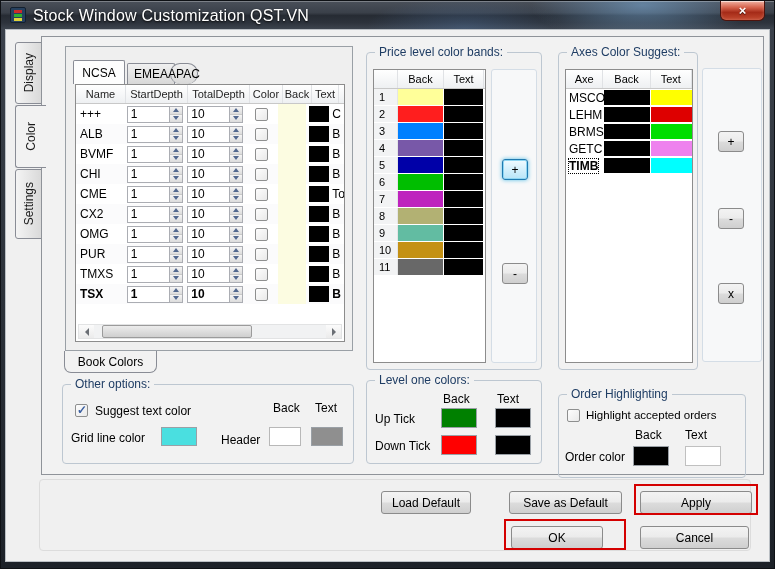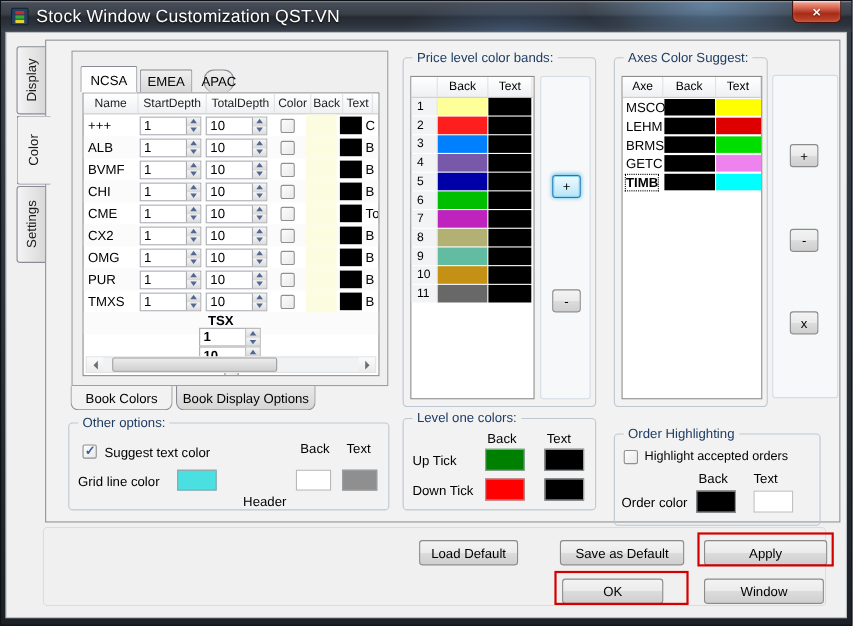--- a/index.html
+++ b/index.html
@@ -57,21 +57,21 @@
   .th { font-size:11px; color:#1f1f1f; display:flex; align-items:center; justify-content:center;
     border-right:1px solid #e0e2e5; }
   .trow { display:flex; height:20px; align-items:center; }
   .trow:nth-child(even){ background:#fbfbfc; }
   .c-name { width:50px; padding-left:4px; font-size:12px; }
   .c-spin { width:62px; display:flex; align-items:center; padding-left:2px; }
   .c-color { width:33px; display:flex; justify-content:center; }
   .c-back { width:29px; align-self:stretch; }
   .c-text { width:27px; display:flex; justify-content:center; }
   .c-extra { width:12px; font-size:12px; overflow:hidden; white-space:nowrap; }
-  .bold { font-weight:bold;flex-direction:column; }
+  .bold { font-weight:bold; }
   .spinbox { display:flex; width:56px; height:17px; border:1px solid #abadb3; background:#fff; }
   .spinval { flex:1; font-size:12px; padding-left:3px; line-height:15px; }
   .spinner { width:13px; display:flex; flex-direction:column; border-left:1px solid #abadb3; }
   .sbtn { flex:1; background:linear-gradient(180deg,#f5f5f5,#dcdcdc); display:flex; align-items:center;
     justify-content:center; border-bottom:1px solid #c9c9c9; cursor:default; }
   .sbtn:last-child { border-bottom:none; }
   .tri-up { width:0; height:0; border-left:3px solid transparent; border-right:3px solid transparent;
     border-bottom:4px solid #52688f; }
   .tri-down { width:0; height:0; border-left:3px solid transparent; border-right:3px solid transparent;
     border-top:4px solid #52688f; }
@@ -168,21 +168,21 @@
 
     <div class="mainpanel">
 
       <div class="bookbox">
         <div class="ttab sel" style="left:7px;top:13px;width:52px;height:24px;">
           <span>NCSA</span>
         </div>
         <div class="ttab" style="left:61px;top:16px;width:48px;height:21px;">
           <span>EMEA</span>
         </div>
-        <div class="ttab" style="left:119px;top:16px;width:28px;height:21px;border-radius:10px;">
+        <div class="ttab" style="left:104px;top:16px;width:28px;height:21px;border-radius:10px;">
           <span>APAC</span>
         </div>
 
         <div class="booktable">
           <div class="thead">
             <div class="th" style="width:50px">Name</div>
             <div class="th" style="width:62px">StartDepth</div>
             <div class="th" style="width:62px">TotalDepth</div>
             <div class="th" style="width:33px">Color</div>
             <div class="th" style="width:29px">Back</div>
@@ -570,33 +570,30 @@
             <div class="sarrow">
                 <span class="tri-right"></span>
               </div>
           </div>
         </div>
       </div>
 
       <div class="btab sel" style="left:22px;top:314px;width:93px;">
         <span>Book Colors</span>
       </div>
-      <div class="btab" style="left:118px;top:314px;width:127px;">
-        <span>Book Display Options</span>
-      </div>
 
       <div class="group" style="left:20px;top:347px;width:292px;height:80px;">
         <span class="glabel">Other options:</span>
         <div class="cb checked" style="position:absolute;left:12px;top:19px;"></div>
         <span class="lbl" style="left:32px;top:19px;">Suggest text color</span>
         <span class="lbl" style="left:210px;top:16px;">Back</span>
         <span class="lbl" style="left:252px;top:16px;">Text</span>
         <span class="lbl" style="left:8px;top:46px;">Grid line color</span>
         <div class="swatch" id="grid-swatch" style="left: 98px; top: 42px; width: 36px; height: 19px; background: rgb(74, 223, 224);"></div>
-        <span class="lbl" style="left:158px;top:48px;margin-top:16px;">Header</span>
+        <span class="lbl" style="left:158px;top:48px;">Header</span>
         <div class="swatch" id="header-back-swatch" style="left: 206px; top: 42px; width: 32px; height: 19px; border-color: rgb(184, 184, 184); background: rgb(255, 255, 255);"></div>
         <div class="swatch" id="header-text-swatch" style="left: 248px; top: 42px; width: 32px; height: 19px; background: rgb(143, 143, 143);"></div>
       </div>
 
       <div class="group" style="left:324px;top:15px;width:176px;height:318px;">
         <span class="glabel">Price level color bands:</span>
         <div class="ctable" style="left:6px;top:16px;width:113px;height:294px;">
           <div class="chead">
             <div class="ch" style="width:24px"></div>
             <div class="ch" style="width:46px">Back</div>
@@ -751,20 +748,20 @@
       <div class="btn7" style="left:341px;top:11px;width:90px;">
         <span>Load Default</span>
       </div>
       <div class="btn7" style="left:600px;top:11px;width:112px;">
         <span>Apply</span>
       </div>
       <div class="btn7" style="left:471px;top:46px;width:92px;">
         <span>OK</span>
       </div>
       <div class="btn7" style="left:600px;top:46px;width:109px;">
-        <span>Window</span>
+        <span>Cancel</span>
       </div>
       <div class="annot" style="left:594px;top:4px;width:124px;height:31px;"></div>
       <div class="annot" style="left:464px;top:39px;width:122px;height:31px;"></div>
     </div>
 
   </div>
 </div>
 
 </body></html>

